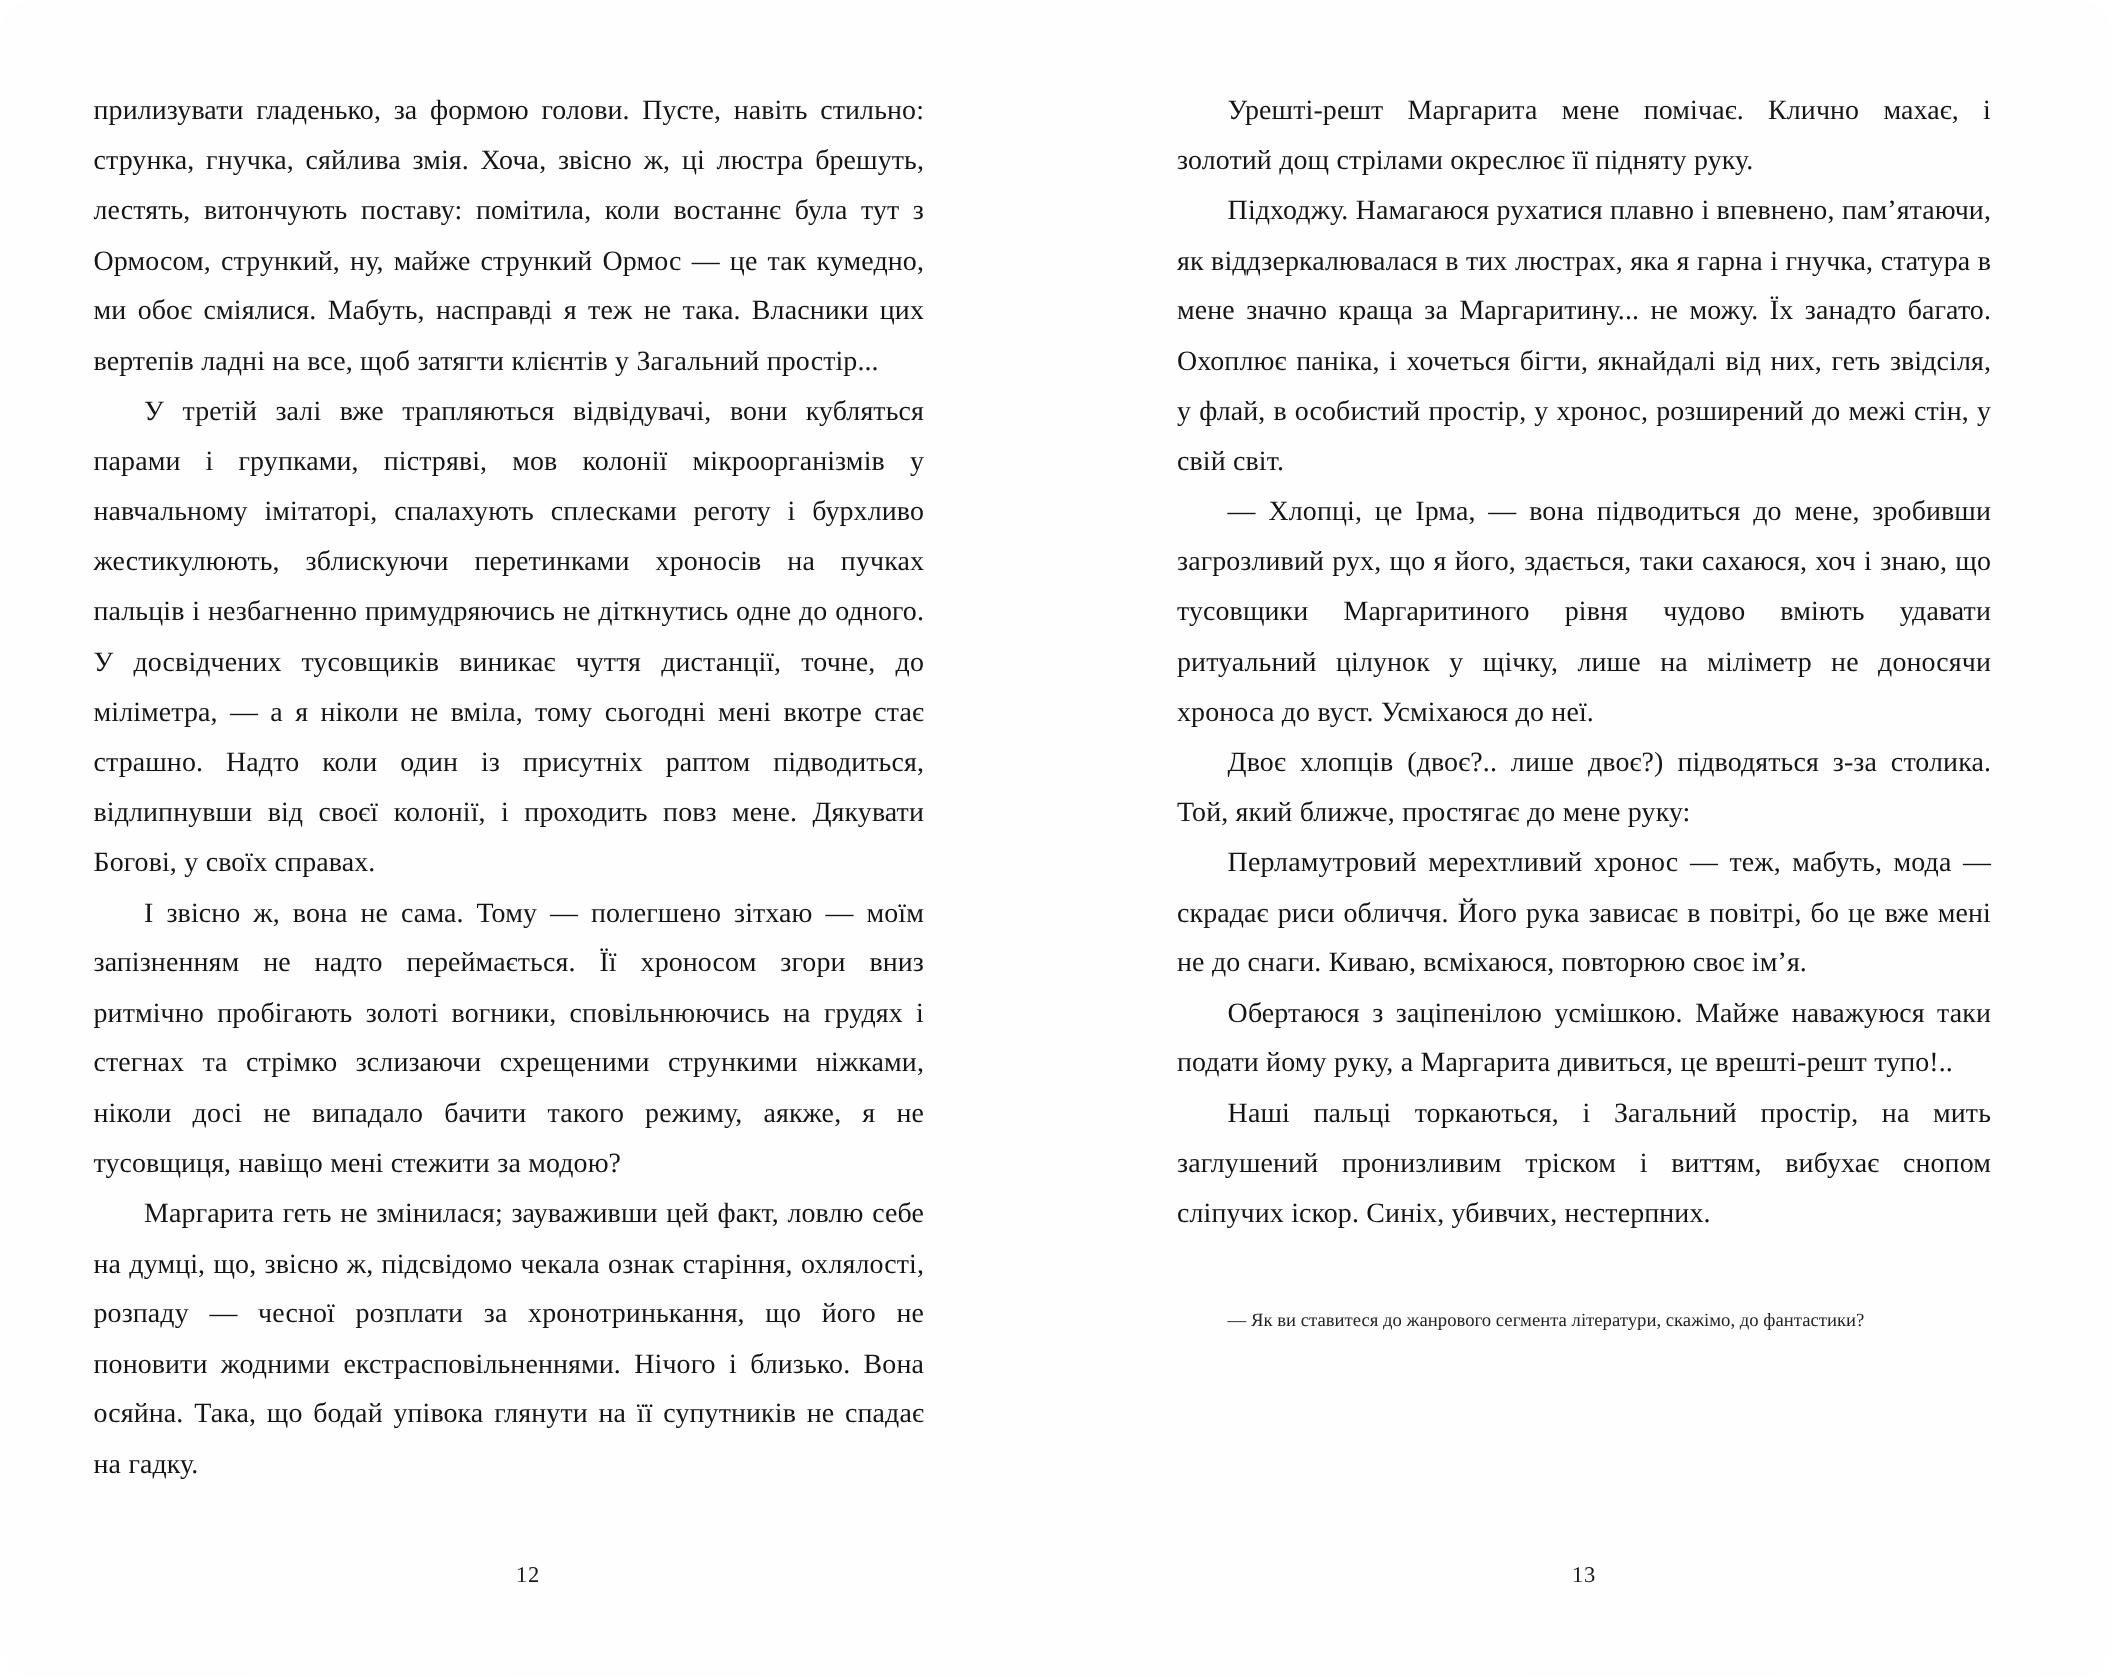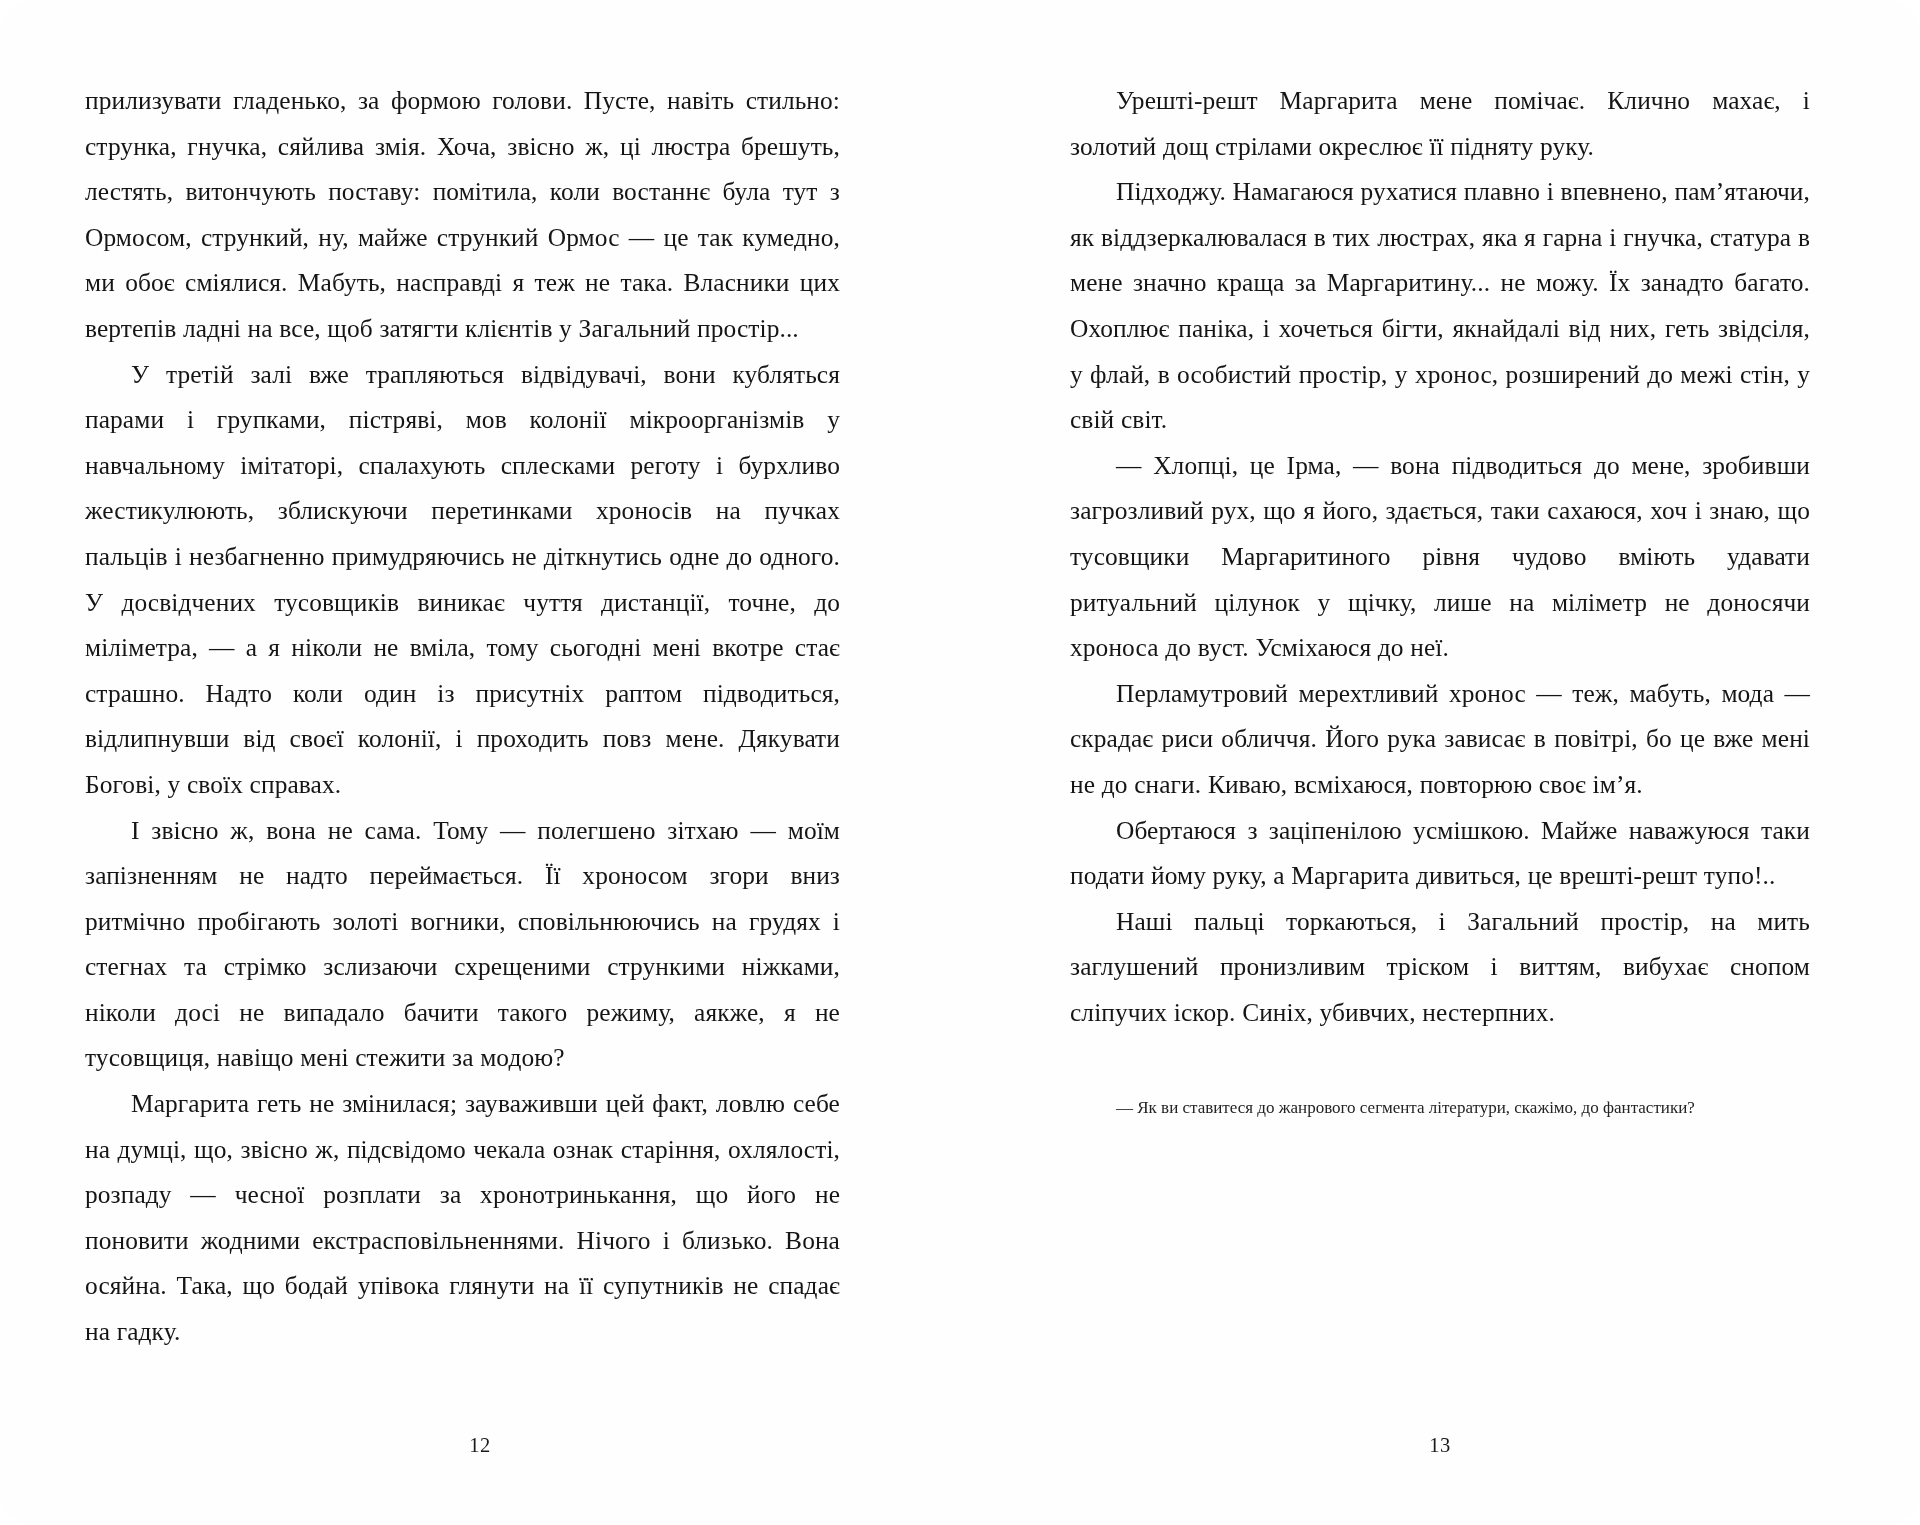--- a/index.html
+++ b/index.html
@@ -55,21 +55,21 @@
     text-align: left;
     color: #232323;
   }
   .interview p {
     margin: 0;
     text-indent: 46px;
   }
 
   .folio {
     position: absolute;
-    bottom: 68px;
+    bottom: 81px;
     width: 100%;
     left: 0;
     text-align: center;
     font-size: 20.5px;
     letter-spacing: 0.6px;
     color: #1a1a1a;
   }
   .folio-left  { padding-right: 240px; }
   .folio-right { padding-right: 100px; }
 </style>
@@ -86,20 +86,21 @@
       <p>Маргарита геть не змінилася; зауваживши цей факт, ловлю себе на думці, що, звісно ж, підсвідомо чекала ознак старіння, охлялості, розпаду — чесної розплати за хронотринькання, що його не поновити жодними екстрасповільненнями. Нічого і близько. Вона осяйна. Така, що бодай упівока глянути на її супутників не спадає на гадку.</p>
     </div>
     <div class="folio folio-left">12</div>
   </div>
 
   <div class="page page-right">
     <div class="body-text">
       <p>Урешті-решт Маргарита мене помічає. Клично махає, і золотий дощ стрілами окреслює її підняту руку.</p>
       <p>Підходжу. Намагаюся рухатися плавно і впевнено, пам’ятаючи, як віддзеркалювалася в тих люстрах, яка я гарна і гнучка, статура в мене значно краща за Маргаритину... не можу. Їх занадто багато. Охоплює паніка, і хочеться бігти, якнайдалі від них, геть звідсіля, у флай, в особистий простір, у хронос, розширений до межі стін, у свій світ.</p>
       <p>— Хлопці, це Ірма, — вона підводиться до мене, зробивши загрозливий рух, що я його, здається, таки сахаюся, хоч і знаю, що тусовщики Маргаритиного рівня чудово вміють удавати ритуальний цілунок у щічку, лише на міліметр не доносячи хроноса до вуст. Усміхаюся до неї.</p>
+      <p>Двоє хлопців (двоє?.. лише двоє?) підводяться з-за столика. Той, який ближче, простягає до мене руку:</p>
       <p>Перламутровий мерехтливий хронос — теж, мабуть, мода — скрадає риси обличчя. Його рука зависає в повітрі, бо це вже мені не до снаги. Киваю, всміхаюся, повторюю своє ім’я.</p>
       <p>Обертаюся з заціпенілою усмішкою. Майже наважуюся таки подати йому руку, а Маргарита дивиться, це врешті-решт тупо!..</p>
       <p>Наші пальці торкаються, і Загальний простір, на мить заглушений пронизливим тріском і виттям, вибухає снопом сліпучих іскор. Синіх, убивчих, нестерпних.</p>
     </div>
     <div class="interview">
       <p>— Як ви ставитеся до жанрового сегмента літератури, скажімо, до фантастики?</p>
     </div>
     <div class="folio folio-right">13</div>
   </div>
 

